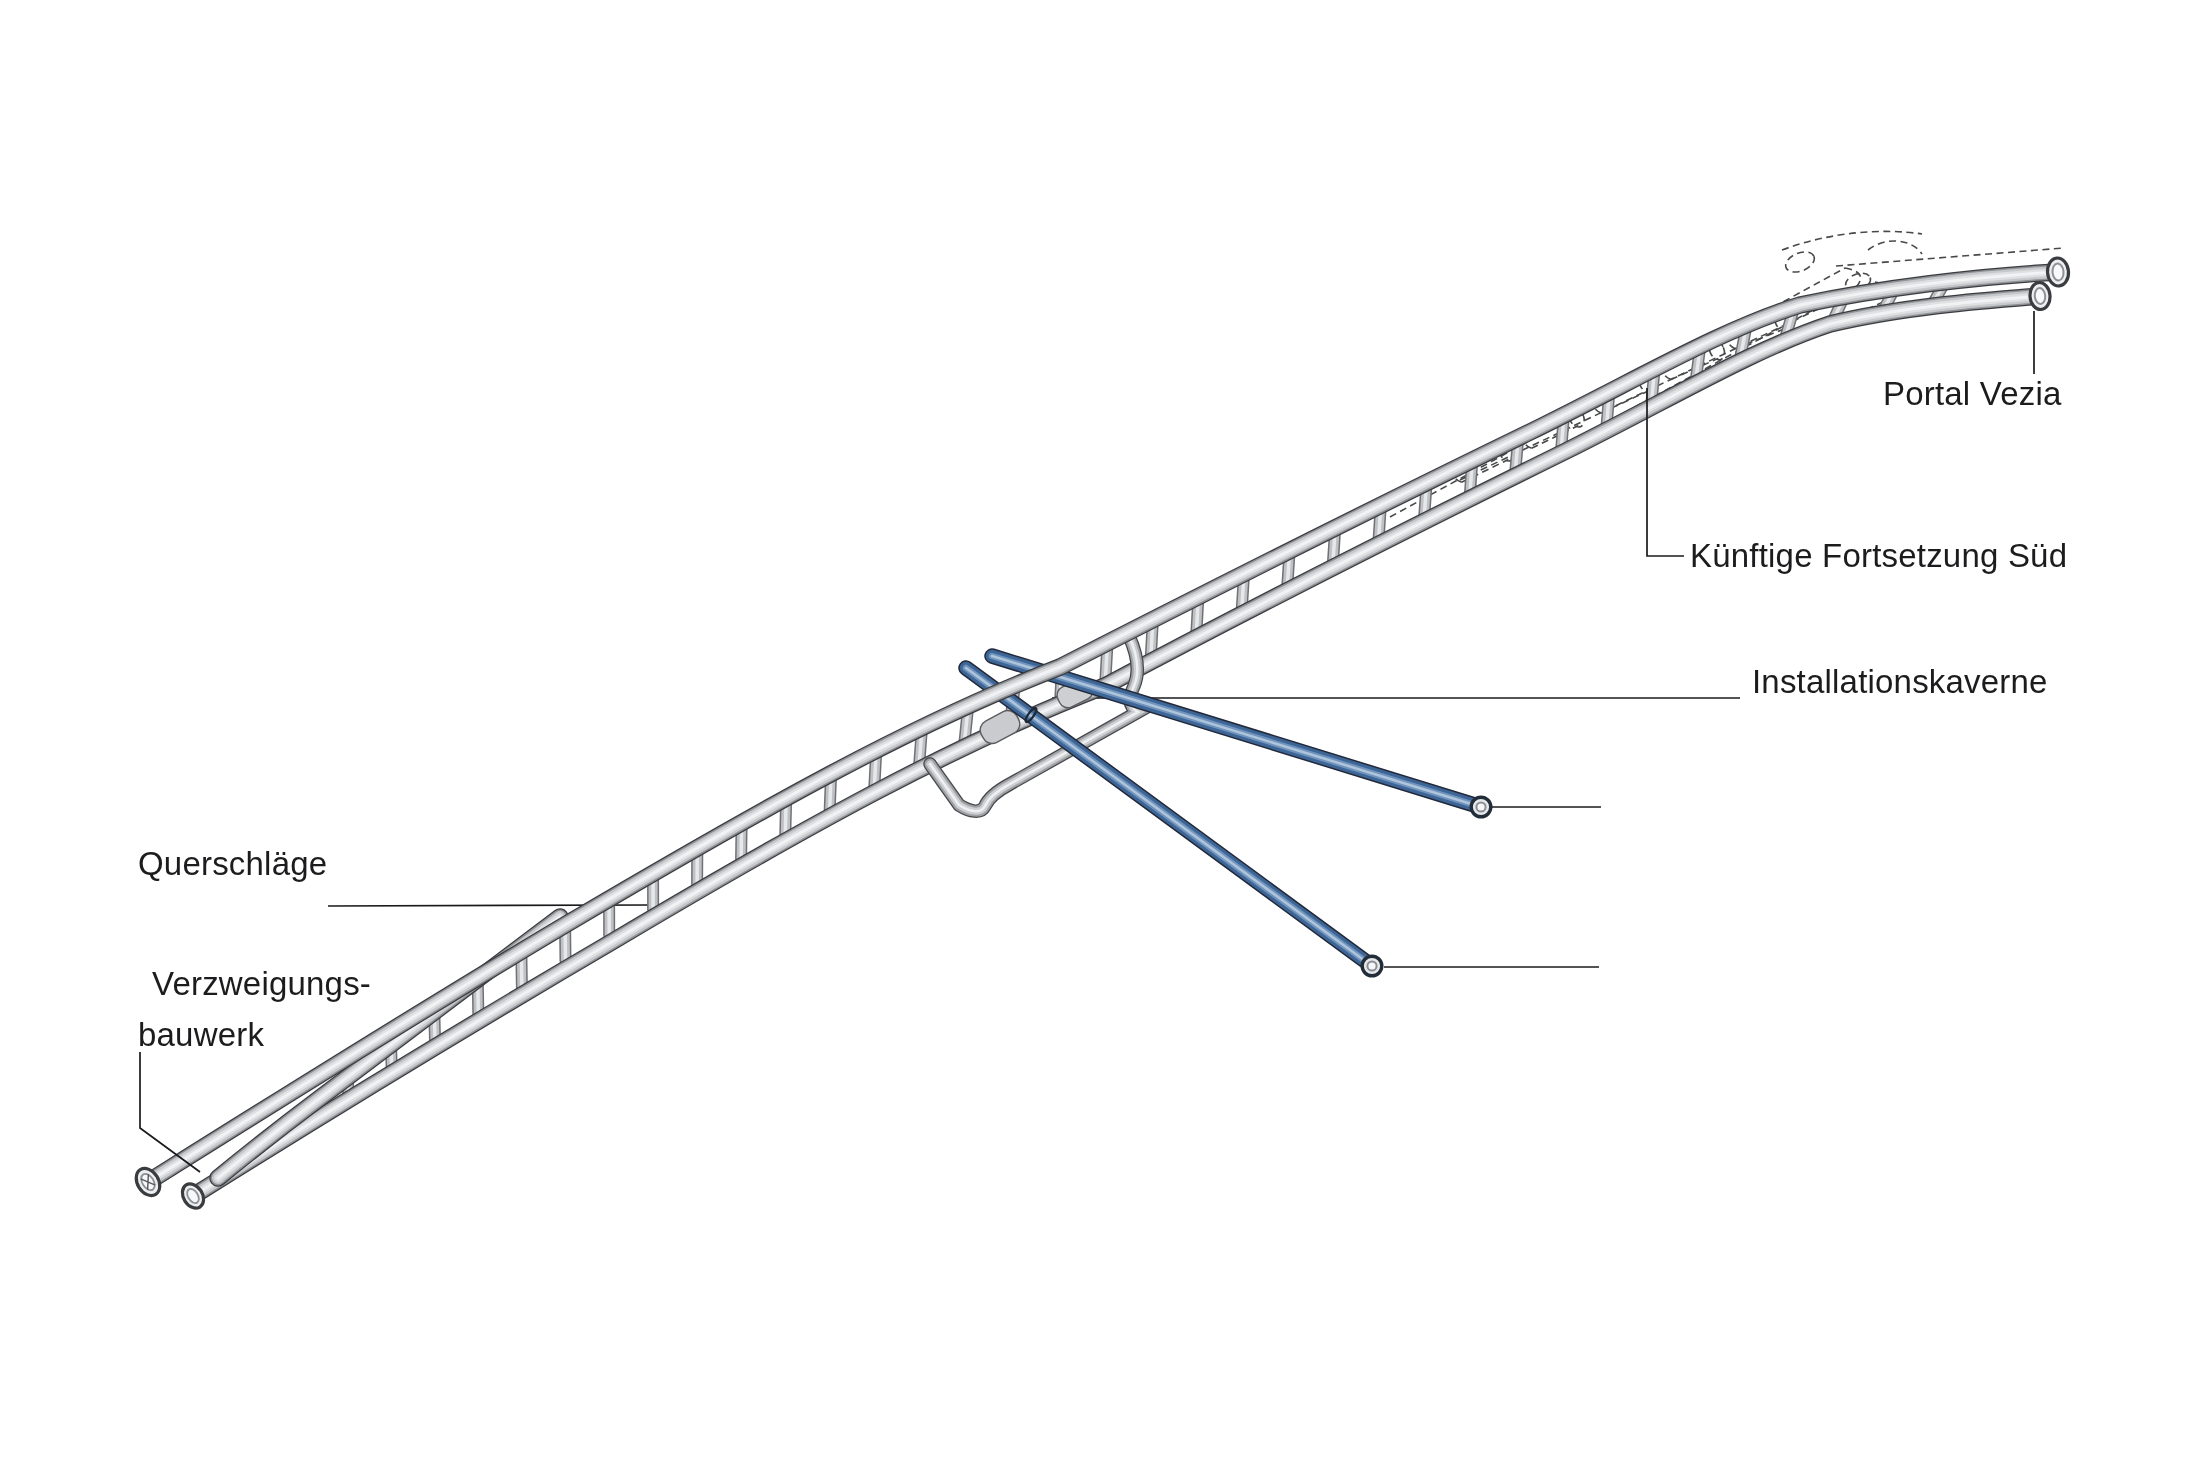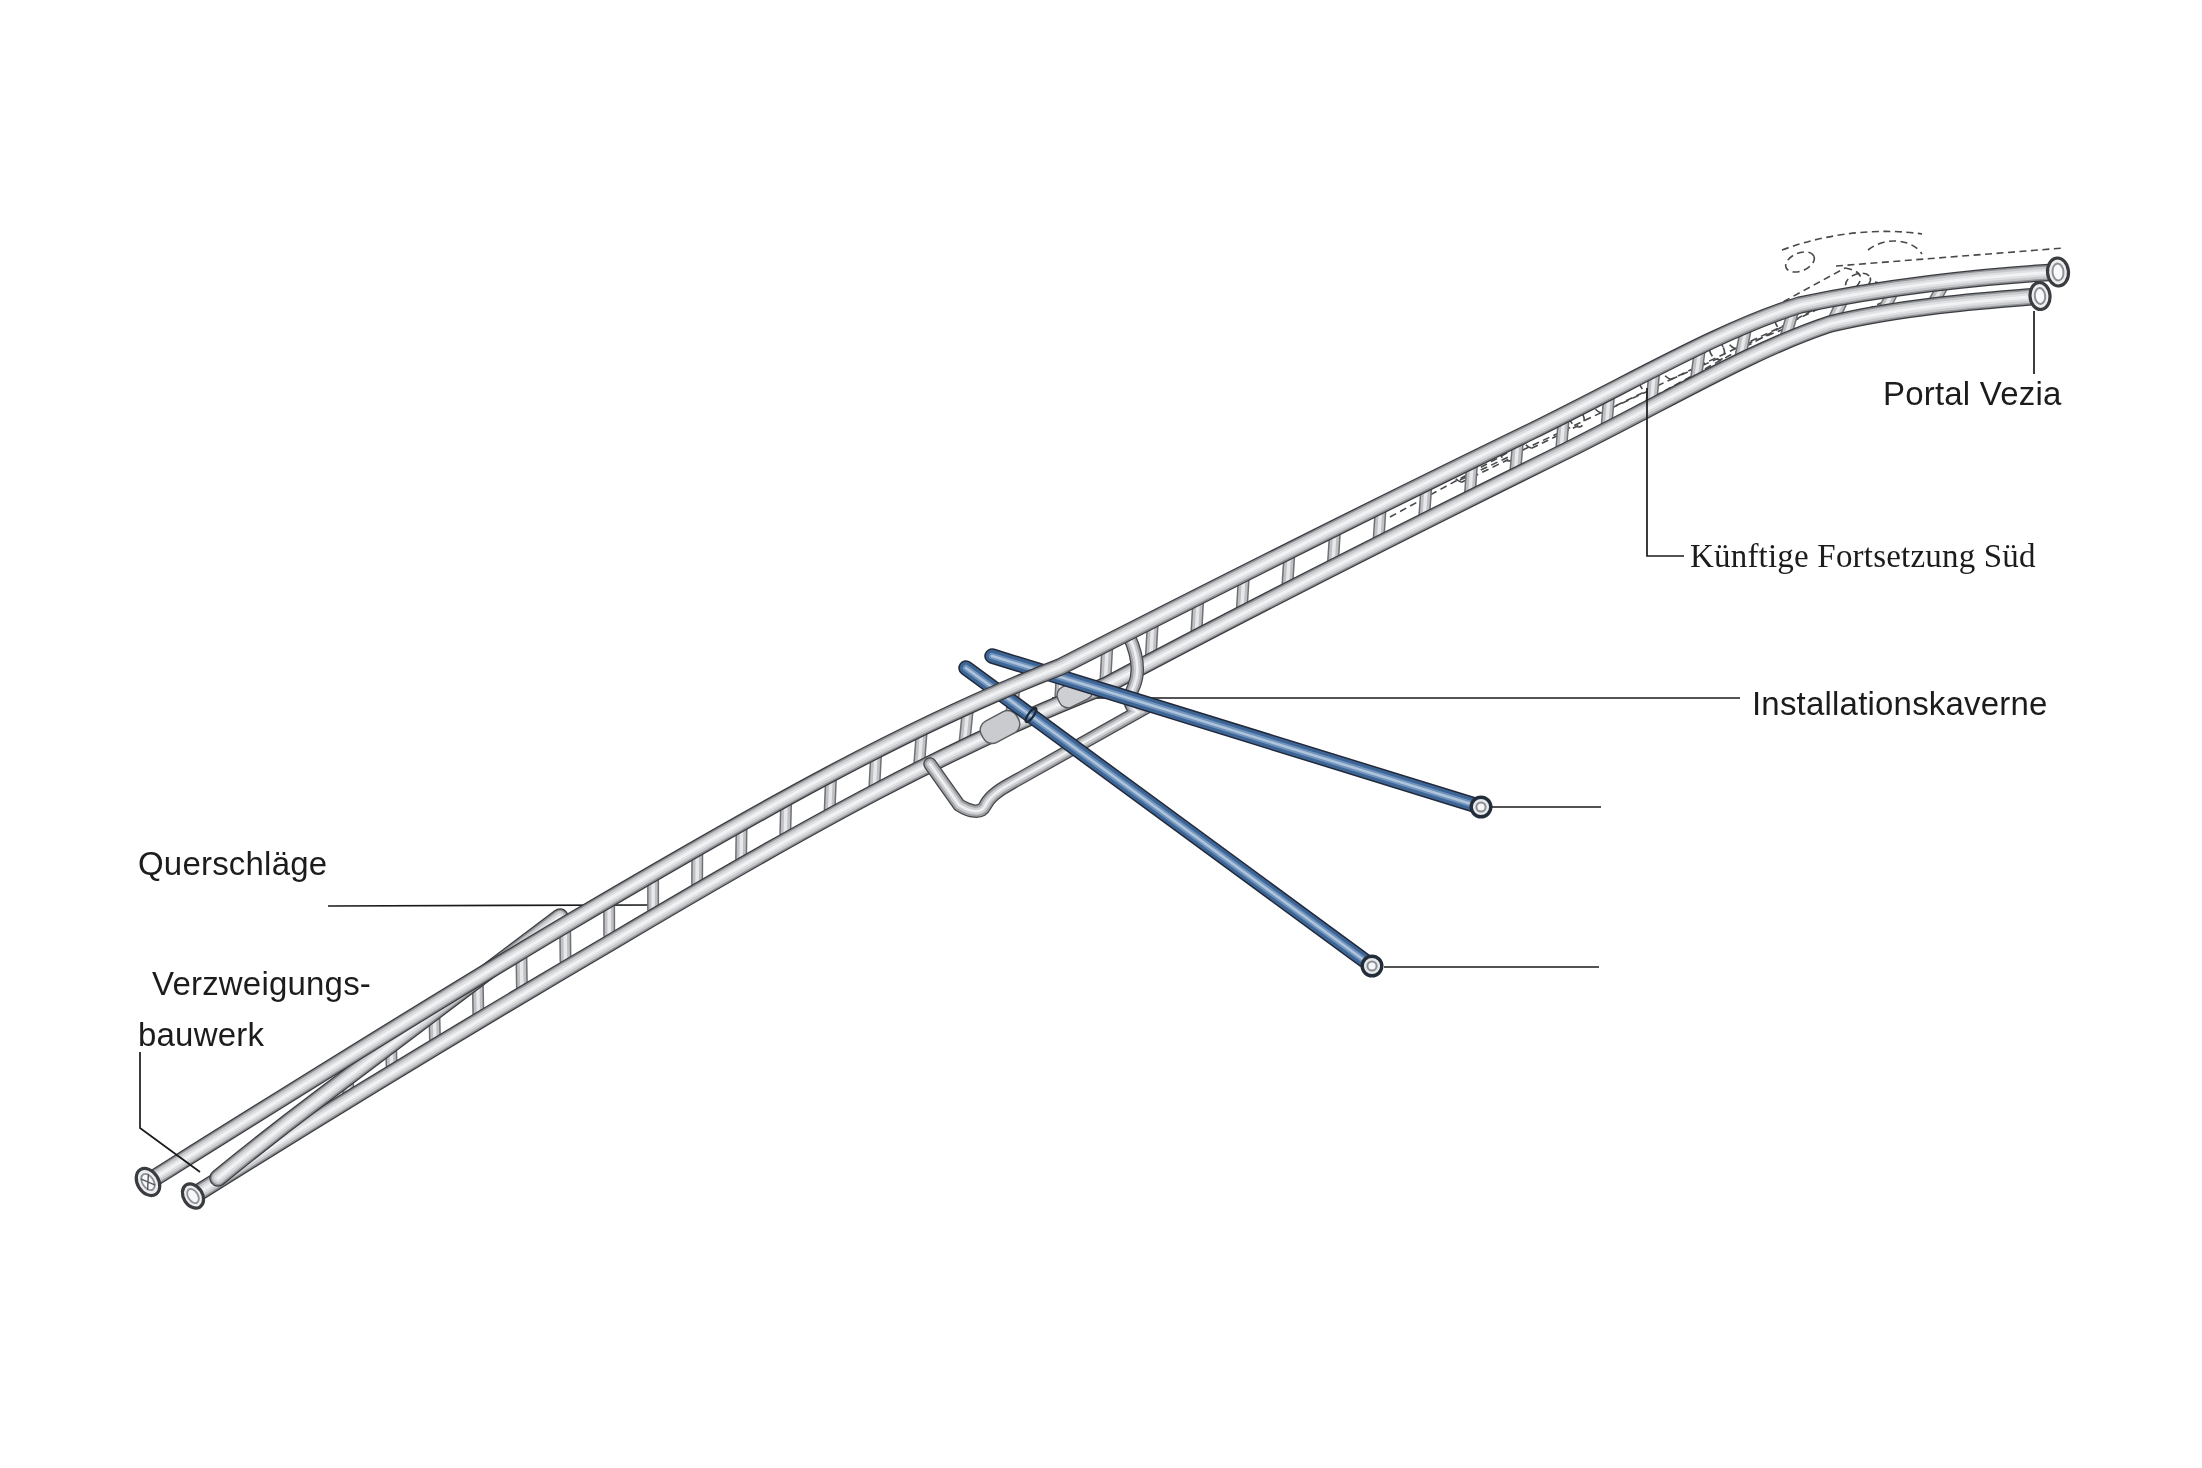--- a/index.html
+++ b/index.html
@@ -304,19 +304,19 @@
     <g>
       <path class="leader" d="M 2034 311 L 2034 374"></path>
       <path class="leader" d="M 1647 388 L 1647 556 L 1684 556"></path>
       <path class="leader" d="M 1492 807 L 1601 807"></path>
       <path class="leader" d="M 1384 967 L 1599 967"></path>
       <path class="leader" d="M 140 1052 L 140 1128 L 200 1172"></path>
     </g>
   </svg>
 
   <div class="lbl" style="left: 1883px; top: 394px;">Portal Vezia</div>
-  <div class="lbl" style="left: 1690px; top: 556px; font-family: Liberation Serif, serif;">Künftige Fortsetzung Süd</div>
-  <div class="lbl" style="left: 1752px; top: 704px;">Installationskaverne</div>
+  <div class="lbl" style="left: 1690px; top: 556px;">Künftige Fortsetzung Süd</div>
+  <div class="lbl" style="left: 1752px; top: 682px;">Installationskaverne</div>
   <div class="lbl" style="left: 138px; top: 864px;">Querschläge</div>
   <div class="lbl" style="left: 152px; top: 983.5px;">Verzweigungs-</div>
   <div class="lbl" style="left: 138px; top: 1035px;">bauwerk</div>
 
 </div>
 
 </body></html>

